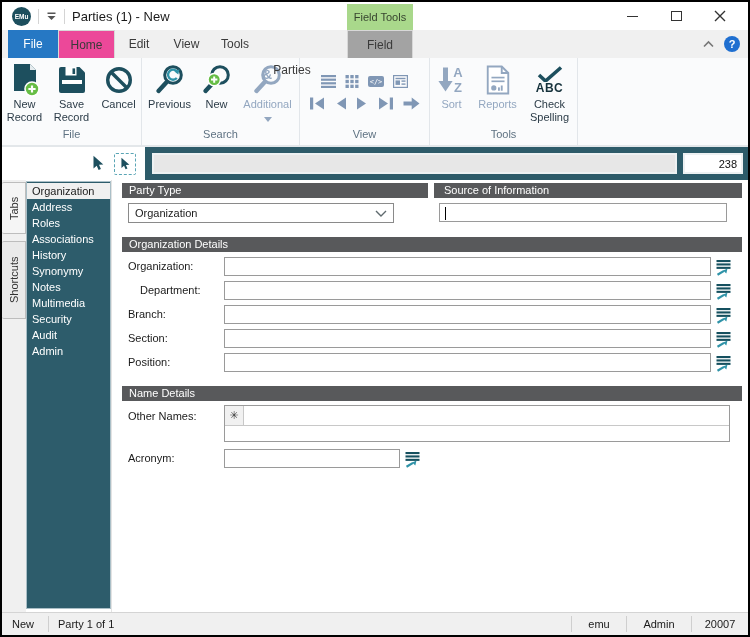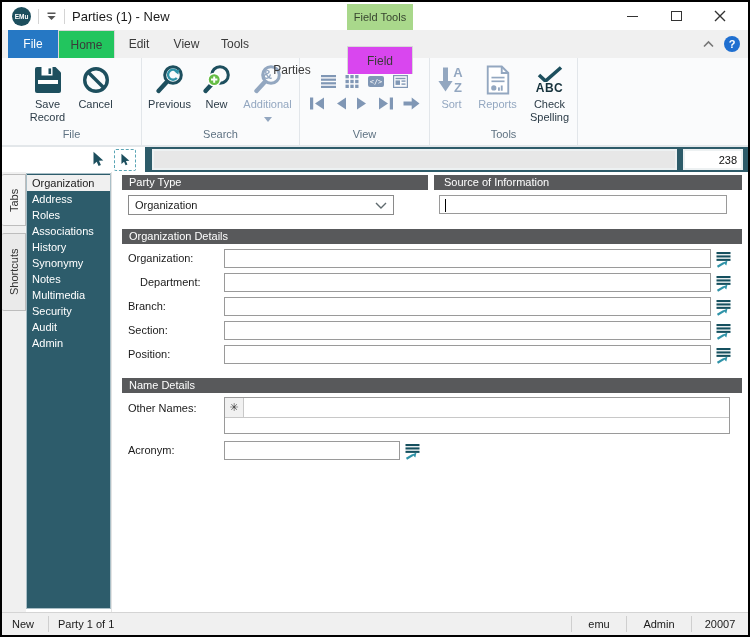--- a/index.html
+++ b/index.html
@@ -16,47 +16,47 @@
   .fieldtools { position:absolute; left:345px; top:2px; width:66px; height:26px; background:#a9d88b; color:#37442f; font-size:11px; display:flex; align-items:center; justify-content:center; }
   .win-controls { position:absolute; right:6px; top:0; height:28px; display:flex; }
   .win-btn { width:44px; height:28px; display:flex; align-items:center; justify-content:center; }
   .min-glyph { width:11px; border-top:1.6px solid #333; display:block; }
   .max-glyph { width:11px; height:10px; border:1.4px solid #333; display:block; }
 
   
   .tabrow { height:28px; background:#f0f0f0; display:flex; position:relative; flex:0 0 auto; }
   .rtab { height:28px; display:flex; align-items:center; justify-content:center; font-size:12px; color:#3a3a3a; }
   .rtab.file { background:#2678c4; color:#fff; width:50px; margin-left:6px; }
-  .rtab.active { background:#22c55e; border:1px solid #d8d8d8; border-bottom:none; }
+  .rtab.active { background:#ec4899; border:1px solid #d8d8d8; border-bottom:none; }
   .rtab.home { width:57px; }
   .rtab.edit { width:48px; }
   .rtab.view { width:47px; }
   .rtab.toolstab { width:50px; }
   .rtab.parties { width:64px;margin-top:26px; }
-  .rtab.field { position:absolute; left:345px; top:16px; width:66px; background:#d946ef; border:1px solid #d8d8d8; border-bottom:none; }
+  .rtab.field { position:absolute; left:345px; top:0; width:66px; background:#a3a3a3; border:1px solid #d8d8d8; border-bottom:none; }
   .tab-right { position:absolute; right:0; top:0; height:28px; display:flex; align-items:center; gap:10px; padding-right:8px; }
   .help-circle { width:16px; height:16px; border-radius:50%; background:#1f6fd0; color:#fff; font-weight:bold; font-size:11px; display:flex; align-items:center; justify-content:center; }
 
   
   .ribbon { height:89px; background:#fafbfc; border-bottom:2px solid #e3e7ea; display:flex; flex:0 0 auto; }
   .rgroup { border-right:1px solid #e2e6ea; display:flex; flex-direction:column; }
   .rgroup.g-file { width:140px; } .rgroup.g-search { width:158px; } .rgroup.g-view { width:130px; } .rgroup.g-tools { width:148px; } .rgroup.g-rest { flex:1; border-right:none; }
   .rbtns { flex:1; display:flex; justify-content:center; gap:2px; padding-top:3px; }
   .rbtn { width:46px; display:flex; flex-direction:column; align-items:center; }
   .rbtn .ric { height:37px; display:flex; align-items:center; justify-content:center; }
   .rbtn .rlbl { font-size:11px; line-height:13px; text-align:center; color:#2b3b47; }
   .rbtn.disabled .rlbl { color:#93a7c0; }
   .rbtn .drop { margin-top:1px; }
   .rgroup-label { height:17px; text-align:center; font-size:11px; color:#5e7282; }
   .abc { font-size:12px; font-weight:bold; color:#16323c; letter-spacing:0.5px; line-height:11px; }
   .viewrows { flex:1; display:flex; flex-direction:column; align-items:center; justify-content:center; gap:7px; }
   .vrow { display:flex; gap:9px; align-items:center; }
 
   
-  .navrow { height:25px; display:flex; flex:0 0 auto; }
+  .navrow { height:33px; display:flex; flex:0 0 auto; }
   .nav-left { width:143px; background:#fff; display:flex; align-items:center; justify-content:flex-end; gap:9px; padding-right:9px; }
   .dashedbox { width:22px; height:22px; border:1.6px dashed #5aa5b5; border-radius:2px; display:flex; align-items:center; justify-content:center; }
   .nav-band { flex:1; background:#2d5b69; display:flex; align-items:center; padding:0 5px 0 7px; gap:6px; }
   .summary-box { flex:1; height:21px; background:#e7e7e7; border:2px solid #edf1f2; }
   .count-box { width:60px; height:21px; background:#fff; border:2px solid #edf1f2; font-size:11px; display:flex; align-items:center; justify-content:flex-end; padding-right:4px; color:#111; }
 
   
   .main { flex:1; display:flex; background:#fff; min-height:0; }
   .strip { width:24px; background:#f0f0f0; display:flex; flex-direction:column; padding-top:2px; }
   .striptab { writing-mode:vertical-rl; transform:rotate(180deg); font-size:11px; color:#333; border:1px solid #bdbdbd; border-right:none; background:#f5f5f5; display:flex; align-items:center; justify-content:center; border-radius:0 2px 2px 0; }
@@ -141,20 +141,31 @@
         </div>
     </div>
   </div>
 
   <div class="ribbon">
 
     <div class="rgroup g-file">
       <div class="rbtns">
         <div class="rbtn">
           <span class="ric">
+            <svg width="32" height="34" viewBox="0 0 32 34">
+                <path d="M5 1h16l6 6v21H5z" fill="#1d4f5e"></path>
+                <path d="M21 1v6h6z" fill="#e4ebee"></path>
+                <circle cx="23" cy="26" r="7" fill="#66bd45" stroke="#fff" stroke-width="1.6"></circle>
+                <path d="M23 22.4v7.2M19.4 26h7.2" stroke="#fff" stroke-width="2.2"></path>
+              </svg>
+          </span>
+          <span class="rlbl">New Record</span>
+        </div>
+        <div class="rbtn">
+          <span class="ric">
             <svg width="30" height="32" viewBox="0 0 30 30">
                 <path d="M2 4a2 2 0 012-2h18.5L28 7.5V26a2 2 0 01-2 2H4a2 2 0 01-2-2z" fill="#1d4f5e"></path>
                 <rect x="8.5" y="2" width="11" height="8.5" fill="#fff"></rect>
                 <rect x="15.5" y="3.4" width="2.6" height="5.6" fill="#1d4f5e"></rect>
                 <rect x="5" y="15" width="20" height="4" fill="#fff"></rect>
               </svg>
           </span>
           <span class="rlbl">Save Record</span>
         </div>
         <div class="rbtn">

